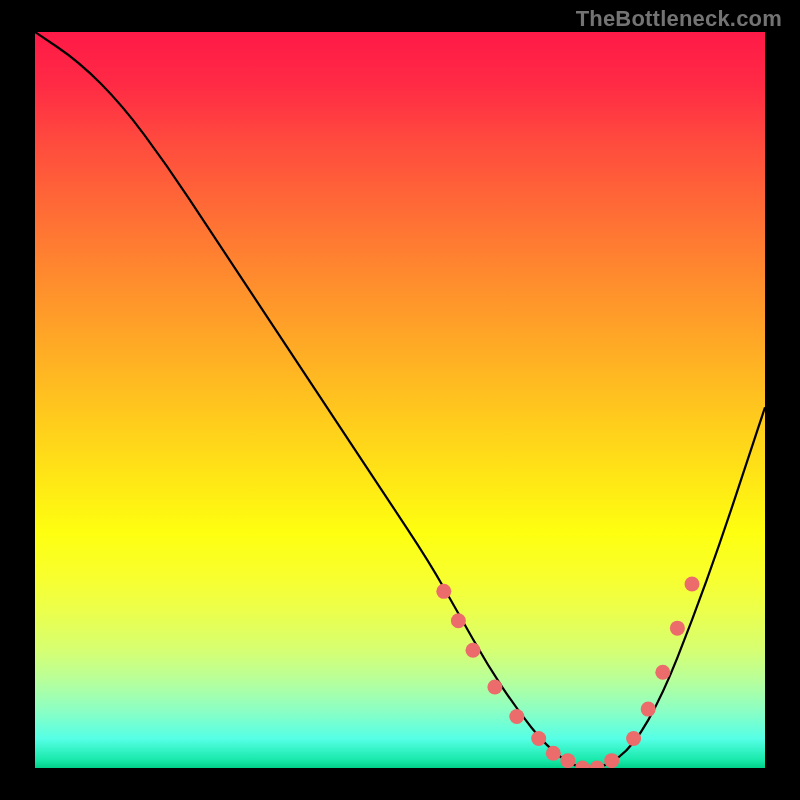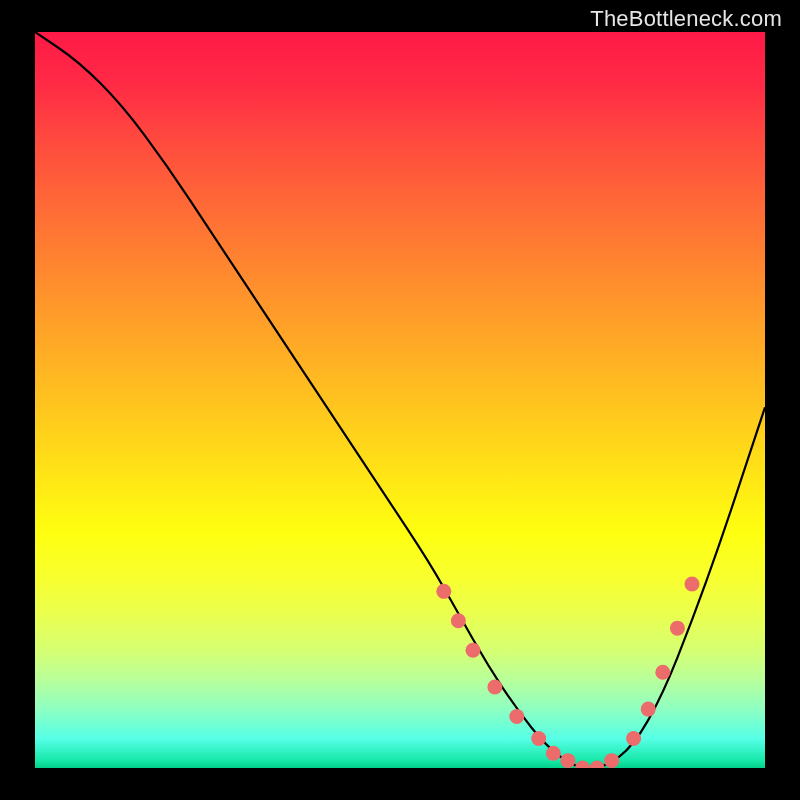--- a/index.html
+++ b/index.html
@@ -8,23 +8,23 @@
     background: #000;
     width: 800px;
     height: 800px;
     position: relative;
     font-family: Arial, sans-serif;
   }
   .watermark {
     position: absolute;
     top: 6px;
     right: 18px;
-    color: #e5e5e5;
+    color: #737373;
     font-size: 22px;
-    font-weight: normal;
+    font-weight: bold;
     z-index: 10;
     letter-spacing: 0.2px;
   }
   .plot-area {
     position: absolute;
     left: 35px;
     top: 32px;
     width: 730px;
     height: 736px;
     overflow: hidden;

